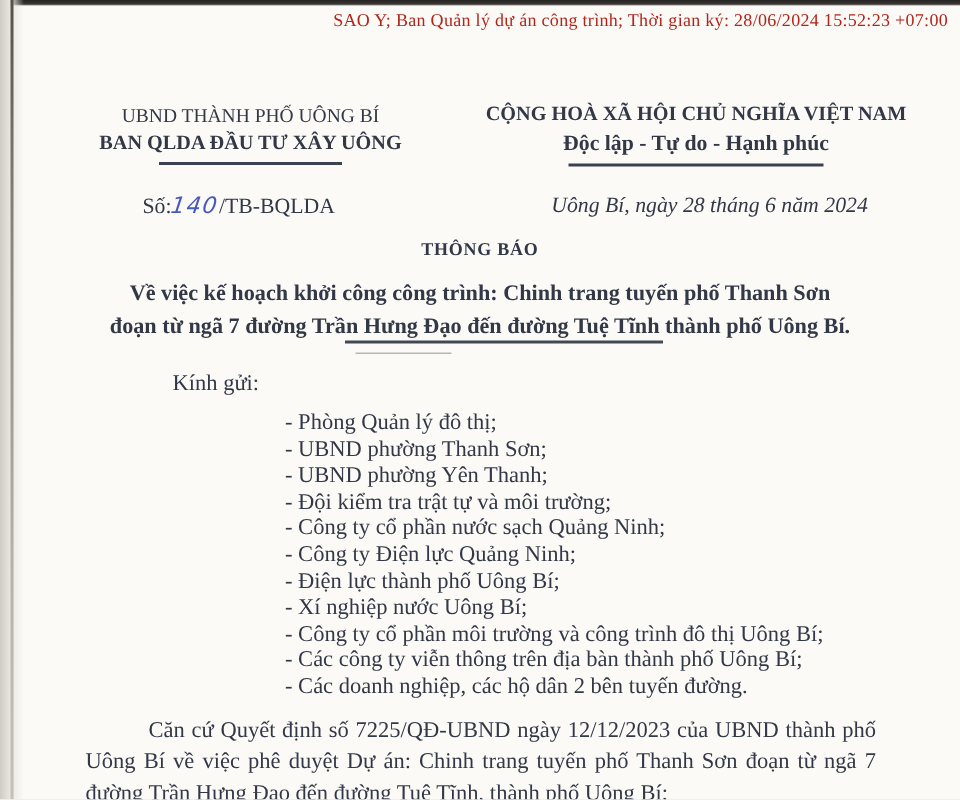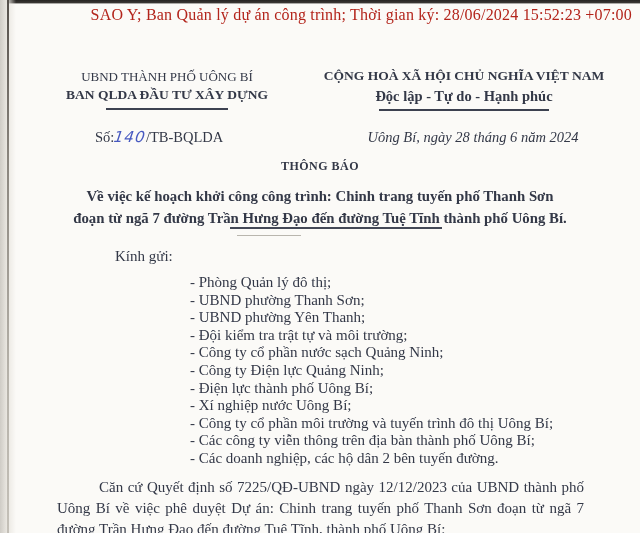--- a/index.html
+++ b/index.html
@@ -19,21 +19,21 @@
   .scan-left-edge{
     position:absolute;top:0;left:0;width:16px;height:533px;
     background:linear-gradient(to right,#cfccc6 0%,#e8e5df 40%,rgba(232,229,223,0) 100%);
   }
   .scan-left-line{
     position:absolute;top:0;left:7px;width:2px;height:533px;
     background:linear-gradient(to bottom,#55504b 0%,#8a857e 30%,#b5b1a9 70%,#c4c0b8 100%);
   }
   .stamp{
     position:absolute;top:6px;right:8px;
-    font-size:16px;letter-spacing:.2px;
+    font-size:12px;letter-spacing:.2px;
     color:#b3241b;
     white-space:nowrap;
     font-family:Liberation Serif, serif;
   }
   .header-left{
     position:absolute;top:68px;left:50px;width:234px;
     text-align:center;line-height:18px;
   }
   .header-left .l1{font-size:13px;}
   .header-left .l2{font-size:13.5px;font-weight:bold;}
@@ -91,21 +91,21 @@
 <div class="page">
 
   <div class="scan-top-edge"></div>
   <div class="scan-left-edge"></div>
   <div class="scan-left-line"></div>
 
   <div class="stamp">SAO Y; Ban Quản lý dự án công trình; Thời gian ký: 28/06/2024 15:52:23 +07:00</div>
 
   <div class="header-left">
     <div class="l1">UBND THÀNH PHỐ UÔNG BÍ</div>
-    <div class="l2">BAN QLDA ĐẦU TƯ XÂY DỰNG</div>
+    <div class="l2">BAN QLDA ĐẦU TƯ XÂY UÔNG</div>
     <div class="rule"></div>
   </div>
 
   <div class="header-right">
     <div class="l1">CỘNG HOÀ XÃ HỘI CHỦ NGHĨA VIỆT NAM</div>
     <div class="l2">Độc lập - Tự do - Hạnh phúc</div>
     <div class="rule"></div>
   </div>
 
   <div class="so-line"><span>Số:</span><span class="ink">140</span><span>/TB-BQLDA</span></div>
@@ -125,20 +125,20 @@
 
   <div class="recipients">
     <div>- Phòng Quản lý đô thị;</div>
     <div>- UBND phường Thanh Sơn;</div>
     <div>- UBND phường Yên Thanh;</div>
     <div>- Đội kiểm tra trật tự và môi trường;</div>
     <div>- Công ty cổ phần nước sạch Quảng Ninh;</div>
     <div>- Công ty Điện lực Quảng Ninh;</div>
     <div>- Điện lực thành phố Uông Bí;</div>
     <div>- Xí nghiệp nước Uông Bí;</div>
-    <div>- Công ty cổ phần môi trường và tuyến trình đô thị Uông Bí;</div>
+    <div>- Công ty cổ phần môi trường và công trình đô thị Uông Bí;</div>
     <div>- Các công ty viễn thông trên địa bàn thành phố Uông Bí;</div>
     <div>- Các doanh nghiệp, các hộ dân 2 bên tuyến đường.</div>
   </div>
 
   <div class="body-par">Căn cứ Quyết định số 7225/QĐ-UBND ngày 12/12/2023 của UBND thành phố Uông Bí về việc phê duyệt Dự án: Chinh trang tuyến phố Thanh Sơn đoạn từ ngã 7 đường Trần Hưng Đạo đến đường Tuệ Tĩnh, thành phố Uông Bí;</div>
 
 </div>
 
 </body></html>

